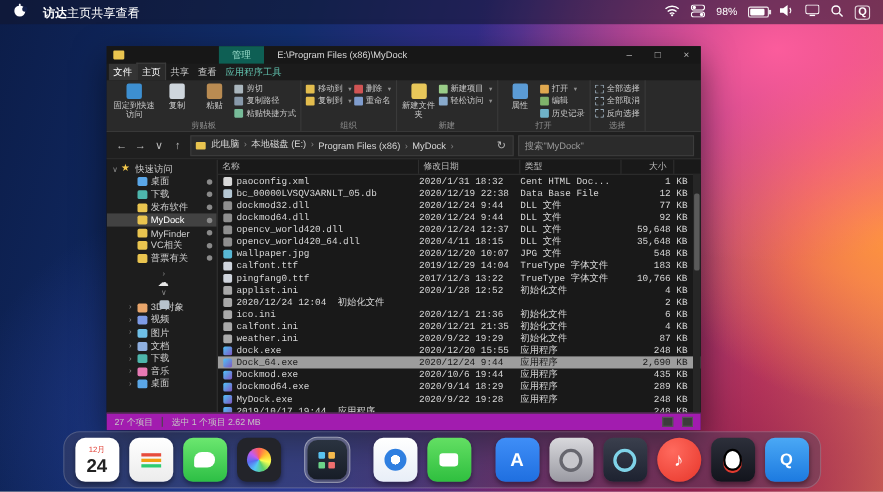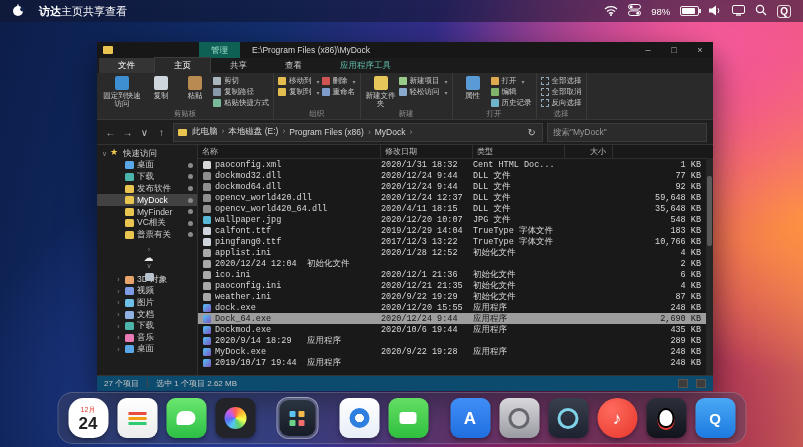--- a/index.html
+++ b/index.html
@@ -18,31 +18,31 @@
   .mb-item{background:none;border:0;color:#fff;font-size:11px;padding:0;cursor:default;font-family:inherit;}
   .mb-item.bold span{font-weight:bold;}
   .mb-right{margin-left:auto;display:flex;align-items:center;gap:10px;}
   .batt{width:17px;height:8px;border:1px solid rgba(255,255,255,.9);border-radius:2px;position:relative;}
   .batt::before{content:"";position:absolute;left:1px;top:1px;bottom:1px;width:13px;background:#fff;border-radius:1px;}
   .batt::after{content:"";position:absolute;right:-3px;top:2px;width:2px;height:4px;background:rgba(255,255,255,.85);}
   .battxt{font-size:9.5px;}
   .ime{font-size:10px;font-weight:bold;border:1px solid rgba(255,255,255,.8);border-radius:3px;padding:0 2px;line-height:11px;}
   .mb-date{font-size:10.5px;white-space:nowrap;}
   
-  .window{position:absolute;left:97px;top:42px;width:616px;height:349px;background:#1f1f1f;color:#ccc;
+  .window{position:absolute;left:97px;top:42px;width:540px;height:349px;background:#1f1f1f;color:#ccc;
     box-shadow:0 12px 30px rgba(0,0,0,.55);display:flex;flex-direction:column;font-size:9px;}
   .titlebar{height:16px;background:#171717;display:flex;align-items:center;flex:none;}
   .tb-folder{width:10px;height:8px;background:#e9c44f;border-radius:1px;margin-left:6px;flex:none;}
   .manage{background:#0e5f54;color:#9fe0cf;font-size:8.5px;line-height:16px;padding:0 12px;margin-left:86px;cursor:default;}
   .wtitle{margin-left:12px;font-size:8.5px;color:#d8d8d8;white-space:nowrap;}
   .spacer{flex:1;}
   .wc{background:none;border:0;color:#bbb;width:26px;height:16px;font-size:9px;line-height:14px;padding:0;cursor:default;font-family:inherit;}
   
   .ribbon-tabs{height:15px;background:#1b1b1b;display:flex;align-items:flex-end;flex:none;padding-left:2px;}
-  .rtab{background:none;border:0;color:#c9c9c9;font-size:8.5px;padding:2px 19px;line-height:11px;cursor:default;font-family:inherit;}
+  .rtab{background:none;border:0;color:#c9c9c9;font-size:8.5px;padding:2px 4px;line-height:11px;cursor:default;font-family:inherit;}
   .rtab.file{background:#343434;color:#fff;}
   .rtab.selected{background:#2a2a2a;color:#fff;border:1px solid #3c3c3c;border-bottom:0;}
   .rtab.contextual{color:#61c0ad;}
   
   .ribbon{height:46px;background:#2a2a2a;display:flex;flex:none;border-bottom:1px solid #383838;}
   .rgroup{display:flex;flex-direction:column;align-items:center;padding:2px 4px 0 4px;border-right:1px solid #3a3a3a;}
   .rrow{display:flex;align-items:flex-start;gap:2px;height:33px;}
   .rbig{display:flex;flex-direction:column;align-items:center;width:32px;gap:2px;background:none;border:0;color:#c9c9c9;font-size:7.5px;line-height:8px;padding:1px 0 0 0;cursor:default;font-family:inherit;text-align:center;}
   .rbig.wide{width:42px;}
   .ric{width:14px;height:14px;border-radius:2px;flex:none;}
@@ -97,21 +97,21 @@
   .t-xml .fic{background:#d8d8d8}.t-db .fic{background:#b5c7d3}.t-dll .fic{background:#8f8f8f}
   .t-jpg .fic{background:#58b7d4}.t-ttf .fic{background:#cfd4dc}.t-ini .fic{background:#a9a9a9}
   .t-exe .fic{background:linear-gradient(135deg,#4fc3f7,#7e57c2)}
   .fname{flex:0 0 166px;white-space:nowrap;overflow:hidden;text-overflow:ellipsis;}
   .fdate{flex:0 0 92px;white-space:nowrap;}
   .ftype{flex:0 0 92px;white-space:nowrap;overflow:hidden;text-overflow:ellipsis;}
   .fsize{flex:1;text-align:right;padding-right:12px;white-space:nowrap;}
   .vscroll{position:absolute;right:0;top:13px;bottom:0;width:7px;background:#262626;}
   .vthumb{position:absolute;top:18px;left:1px;width:5px;height:70px;background:#5a5a5a;border-radius:2px;}
   
-  .statusbar{height:15px;flex:none;background:#0c4a6e;border-top:1px solid #333;display:flex;align-items:center;gap:8px;padding:0 7px;font-size:8px;color:#c5c5c5;}
+  .statusbar{height:15px;flex:none;background:#a21caf;border-top:1px solid #333;display:flex;align-items:center;gap:8px;padding:0 7px;font-size:8px;color:#c5c5c5;}
   .st-sep{width:1px;height:9px;background:#454545;}
   .viewbtn{width:10px;height:9px;background:#3c3c3c;border:1px solid #555;padding:0;cursor:default;}
   
   .dock{position:absolute;left:50%;bottom:3px;transform:translateX(-50%);display:flex;align-items:center;gap:9px;
     padding:5px 10px;background:rgba(70,70,95,.42);border:1px solid rgba(255,255,255,.18);border-radius:15px;}
   .dock-item{position:relative;width:40px;height:40px;display:flex;align-items:center;justify-content:center;cursor:default;}
   .gap-l{margin-left:13px;}
   .tile{width:40px;height:40px;border-radius:9px;display:flex;flex-direction:column;align-items:center;justify-content:center;box-shadow:0 2px 4px rgba(0,0,0,.35);}
   .d-active{background:rgba(255,255,255,.25);border-radius:11px;box-shadow:0 0 0 1px rgba(255,255,255,.55);}
   .d-active .tile{width:36px;height:36px;}
@@ -466,20 +466,27 @@
           </div>
         <div class="frows">
 
         <div class="frow t-xml">
             <span class="fic"></span>
             <span class="fname">paoconfig.xml</span>
             <span class="fdate">2020/1/31 18:32</span>
             <span class="ftype">Cent HTML Doc...</span>
             <span class="fsize">1 KB</span>
           </div>
+            <div class="frow t-db">
+            <span class="fic"></span>
+            <span class="fname">bc_00000LVSQV3ARNLT_05.db</span>
+            <span class="fdate">2020/12/19 22:38</span>
+            <span class="ftype">Data Base File</span>
+            <span class="fsize">12 KB</span>
+          </div>
             <div class="frow t-dll">
             <span class="fic"></span>
             <span class="fname">dockmod32.dll</span>
             <span class="fdate">2020/12/24 9:44</span>
             <span class="ftype">DLL 文件</span>
             <span class="fsize">77 KB</span>
           </div>
             <div class="frow t-dll">
             <span class="fic"></span>
             <span class="fname">dockmod64.dll</span>
@@ -537,21 +544,21 @@
           </div>
             <div class="frow t-ini">
             <span class="fic"></span>
             <span class="fname">ico.ini</span>
             <span class="fdate">2020/12/1 21:36</span>
             <span class="ftype">初始化文件</span>
             <span class="fsize">6 KB</span>
           </div>
             <div class="frow t-ini">
             <span class="fic"></span>
-            <span class="fname">paoconfig.ini</span>
+            <span class="fname">calfont.ini</span>
             <span class="fdate">2020/12/21 21:35</span>
             <span class="ftype">初始化文件</span>
             <span class="fsize">4 KB</span>
           </div>
             <div class="frow t-ini">
             <span class="fic"></span>
             <span class="fname">weather.ini</span>
             <span class="fdate">2020/9/22 19:29</span>
             <span class="ftype">初始化文件</span>
             <span class="fsize">87 KB</span>
@@ -572,20 +579,21 @@
           </div>
             <div class="frow t-exe">
             <span class="fic"></span>
             <span class="fname">Dockmod.exe</span>
             <span class="fdate">2020/10/6 19:44</span>
             <span class="ftype">应用程序</span>
             <span class="fsize">435 KB</span>
           </div>
             <div class="frow t-exe">
             <span class="fic"></span>
+            <span class="fname">dockmod64.exe</span>
             <span class="fdate">2020/9/14 18:29</span>
             <span class="ftype">应用程序</span>
             <span class="fsize">289 KB</span>
           </div>
             <div class="frow t-exe">
             <span class="fic"></span>
             <span class="fname">MyDock.exe</span>
             <span class="fdate">2020/9/22 19:28</span>
             <span class="ftype">应用程序</span>
             <span class="fsize">248 KB</span>
@@ -609,21 +617,21 @@
       <span>选中 1 个项目 2.62 MB</span>
       <span class="spacer"></span>
       <button class="viewbtn"></button>
       <button class="viewbtn"></button>
     </div>
   </div>
 
   <div class="dock">
 
   <div class="dock-item d-cal">
-      <span class="tile" style="background: rgb(255, 255, 255); border-radius: 15px;">
+      <span class="tile" style="background: rgb(255, 255, 255);">
         <span class="cal-top">12月</span>
         <span class="cal-day">24</span>
 
       </span>
     </div>
       <div class="dock-item d-tasks">
       <span class="tile" style="background: linear-gradient(rgb(255, 255, 255), rgb(236, 236, 236));">
 
         <span class="din"></span>
       </span>

